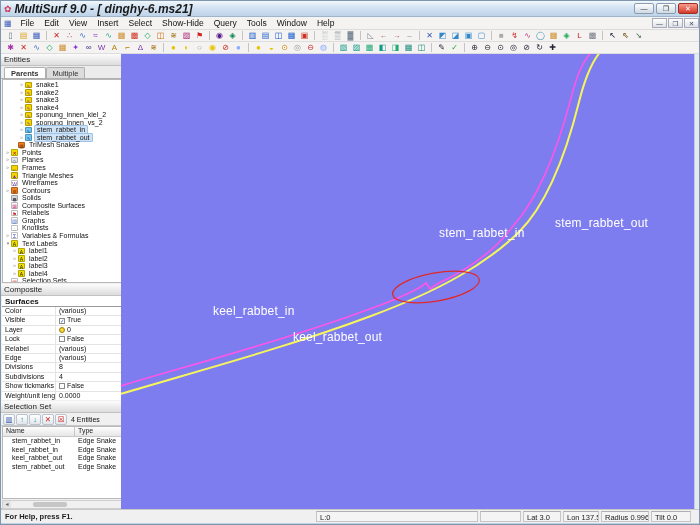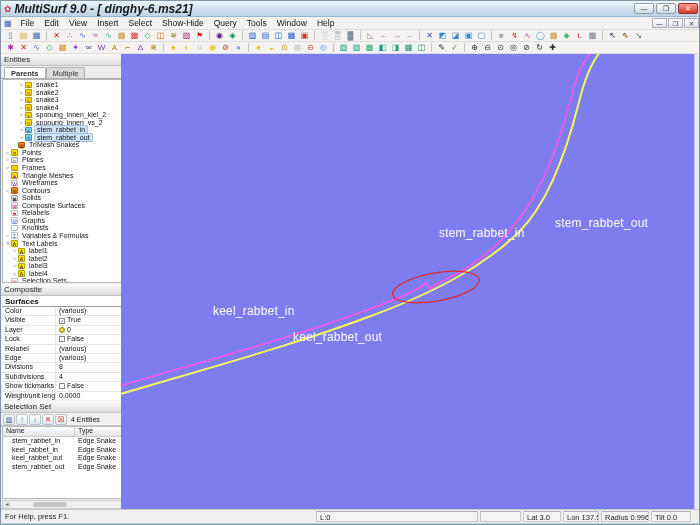--- a/index.html
+++ b/index.html
@@ -80,21 +80,21 @@
   .hscroll .arr.l{left:0;} .hscroll .arr.r{right:0;}
   .hscroll .thumb{position:absolute;left:30px;top:1px;width:34px;height:5px;background:#c6c6c6;border-radius:2px;}
   
   #viewport{position:absolute;left:120px;top:53px;width:573px;height:455px;overflow:hidden;}
   #viewport svg{position:absolute;left:0;top:0;}
   .vlabel{position:absolute;color:#ffffff;font-size:12px;letter-spacing:.2px;white-space:nowrap;}
   .frame-right{position:absolute;left:693px;top:53px;width:7px;height:455px;background:#e3eaf2;border-left:1px solid #c2cedb;box-sizing:border-box;}
   
   .statusbar{position:absolute;left:0;top:508px;width:700px;height:14px;background:#f0f0f0;
     border-top:1px solid #c8c8c8;font-size:7.5px;color:#222;box-sizing:border-box;}
-  .status-left{position:absolute;left:4px;top:2px;}
+  .status-left{position:absolute;left:4px;top:2px;font-weight:bold;}
   .scell{position:absolute;top:1px;height:11px;line-height:11px;padding-left:3px;box-sizing:border-box;
     border:1px solid #c6c6c6;border-top-color:#b0b0b0;background:#f4f4f4;white-space:nowrap;overflow:hidden;}
   .bottomframe{position:absolute;left:0;top:522px;width:700px;height:3px;background:#c3d0de;}
 </style>
 </head>
 <body>
 
 <div id="app">
 
   <div class="titlebar">

